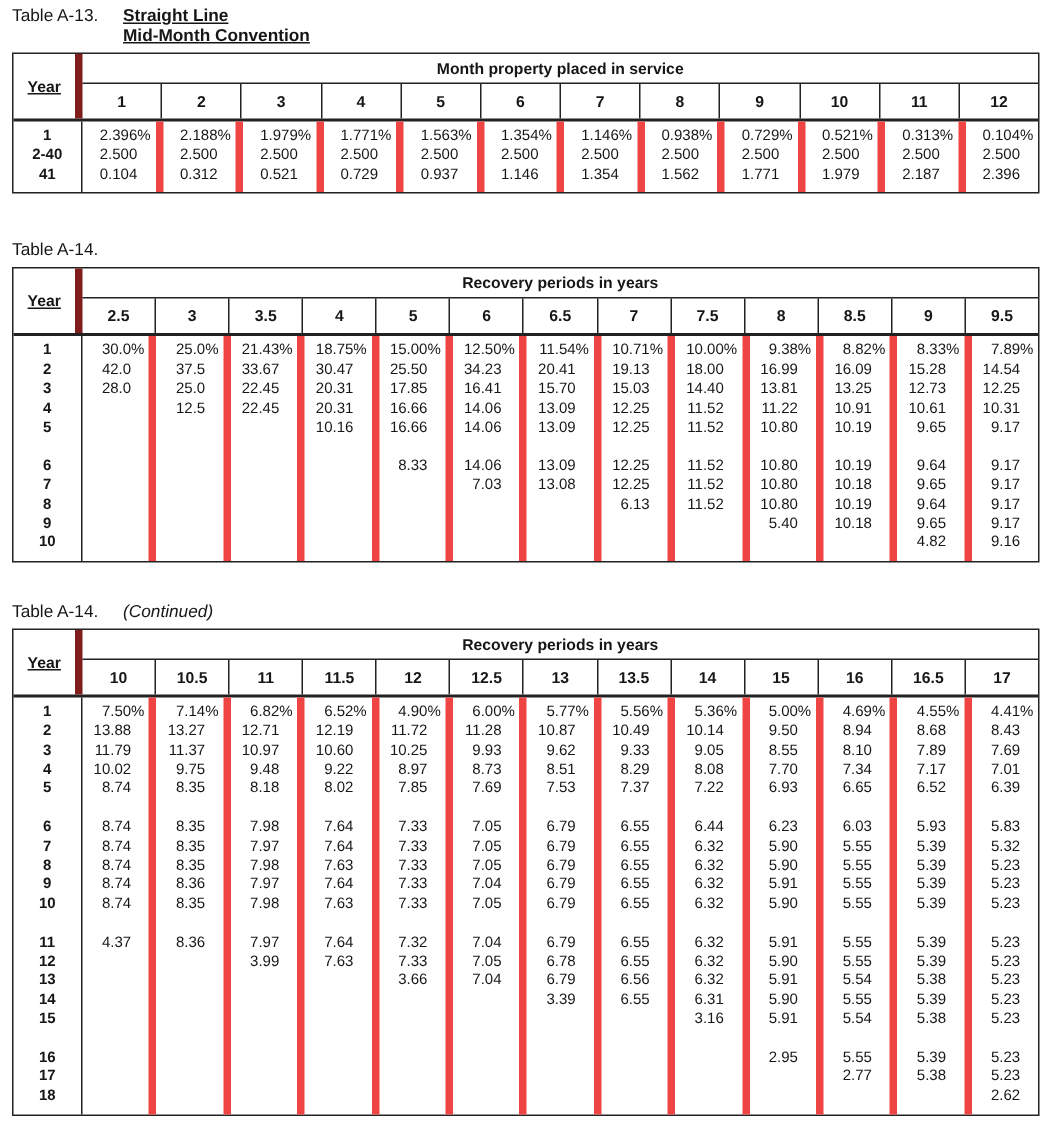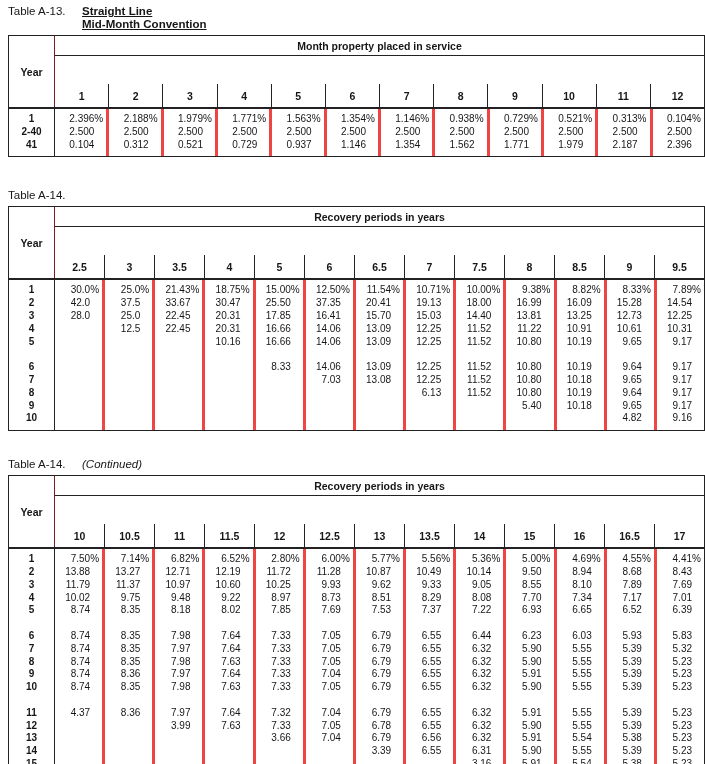--- a/index.html
+++ b/index.html
@@ -3,58 +3,58 @@
 <meta charset="utf-8">
 <style>
   * { margin:0; padding:0; box-sizing:border-box; }
   html,body { background:#ffffff; }
   body {
     width:705px; height:764px;
     font-family:"Liberation Sans", sans-serif;
     color:#161616;
     overflow:hidden;
   }
-  .page { width:705px; height:588px; padding:5px 0 0 8px; background:#ffffff; }
+  .page { width:705px; height:588px; padding:5px 12px 0 8px; background:#ffffff; }
 
   
   .tbl-title { display:flex; align-items:flex-start; margin-bottom:4px; }
   .tlabel { width:65px; font-size:11.5px; line-height:13px; white-space:nowrap; }
   .tlines { display:block; margin-left:9px; }
   .tline { display:block; font-size:11.5px; line-height:13px; }
   .tlines.bold .tline { font-weight:bold;text-decoration:underline; }
   .tlines.italic .tline { font-style:italic; }
 
   .sec2 { margin-top:32px; }
   .sec3 { margin-top:27px; }
 
   
   .tbl { border:1px solid #222; background:#fff; }
   .thead { display:flex; }
   .year-cell {
-    width:46px; flex:0 0 46px; border-right:1px solid #7f1d1d;
+    width:46px; flex:0 0 46px; border-right:5px solid #7f1d1d;
     display:flex; align-items:center; justify-content:center;
-    font-weight:bold; font-size:10.5px;
+    font-weight:bold; font-size:10.5px;text-decoration:underline;
   }
-  .head-right { flex:1; display:flex; flex-direction:column;gap:28px; }
+  .head-right { flex:1; display:flex; flex-direction:column; }
   .span-header {
     text-align:center; font-weight:bold; font-size:10.5px;
     padding:4px 0 3px; border-bottom:1px solid #222;
   }
   .col-nums { display:flex; }
   .cn {
     flex:1; text-align:center; font-weight:bold; font-size:10.5px;
     padding:6px 0 5px;
   }
   .cn + .cn { border-left:1px solid #222; }
 
   .tbody { display:flex; border-top:2px solid #222; }
   .ycol { width:46px; flex:0 0 46px; border-right:1px solid #222; padding:4px 0 5px; }
   .dcols { flex:1; display:flex; }
   .dcol { flex:1; padding:4px 3px 5px 0; }
-  .dcol + .dcol { border-left:3px solid #ef4444; }
+  .dcol + .dcol { border-left:5px solid #ef4444; }
 
   .line { height:12.8px; line-height:12.8px; font-size:10px; display:flex; }
   .ycol .line { justify-content:center; font-weight:bold; }
   .num { flex:1; text-align:right; white-space:pre; }
   .pct { width:9px; text-align:left; }
 </style>
 </head>
 <body>
 
 <div class="page">
@@ -523,21 +523,21 @@
                 <div class="num"></div>
                 <div class="pct"></div>
               </div>
             </div>
             <div class="dcol">
               <div class="line">
                 <div class="num">12.50</div>
                 <div class="pct">%</div>
               </div>
               <div class="line">
-                <div class="num">37.35</div>
+                <div class="num">34.23</div>
                 <div class="pct"></div>
               </div>
               <div class="line">
                 <div class="num">16.41</div>
                 <div class="pct"></div>
               </div>
               <div class="line">
                 <div class="num">14.06</div>
                 <div class="pct"></div>
               </div>
@@ -1230,21 +1230,21 @@
                 <div class="num"></div>
                 <div class="pct"></div>
               </div>
               <div class="line">
                 <div class="num"></div>
                 <div class="pct"></div>
               </div>
             </div>
             <div class="dcol">
               <div class="line">
-                <div class="num">2.80</div>
+                <div class="num">4.90</div>
                 <div class="pct">%</div>
               </div>
               <div class="line">
                 <div class="num">11.72</div>
                 <div class="pct"></div>
               </div>
               <div class="line">
                 <div class="num">10.25</div>
                 <div class="pct"></div>
               </div>

